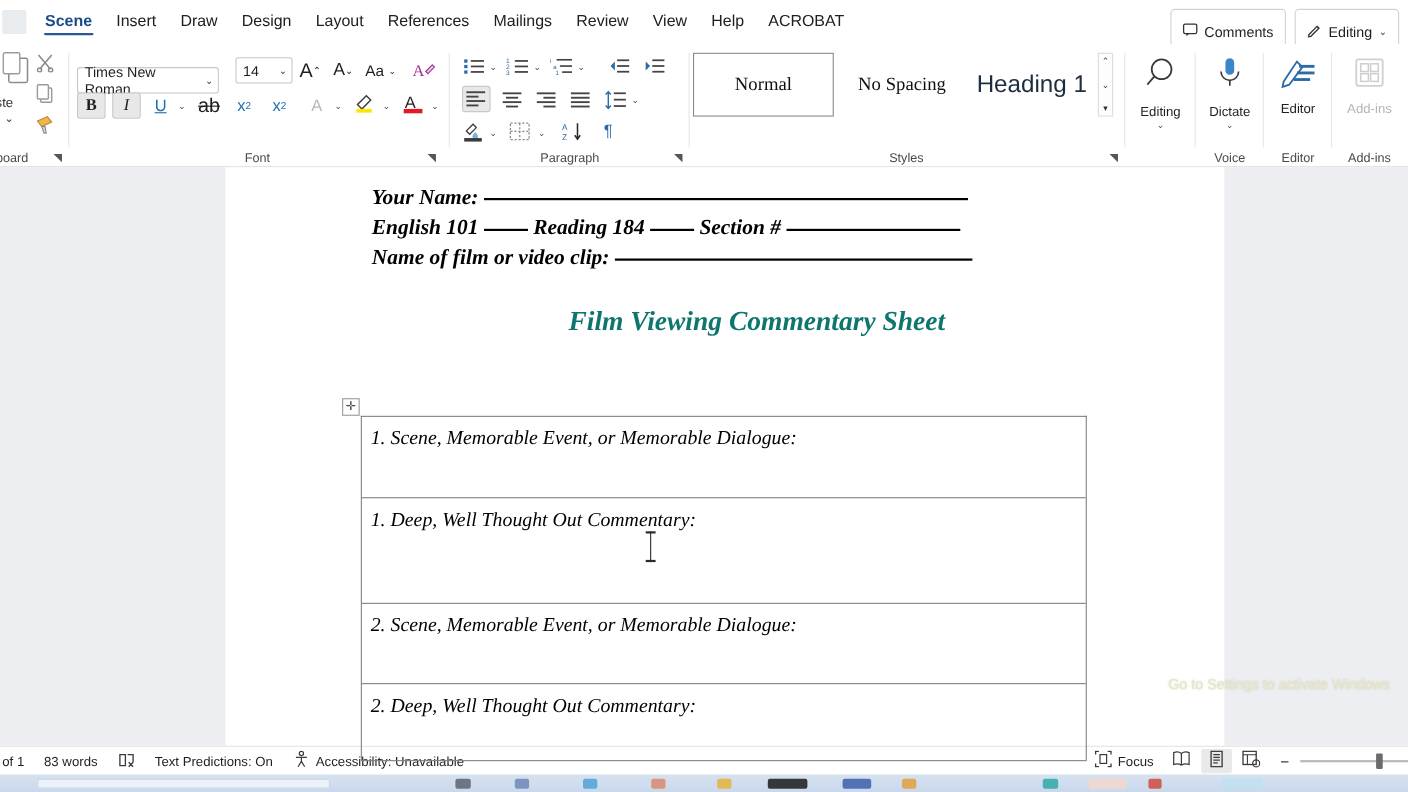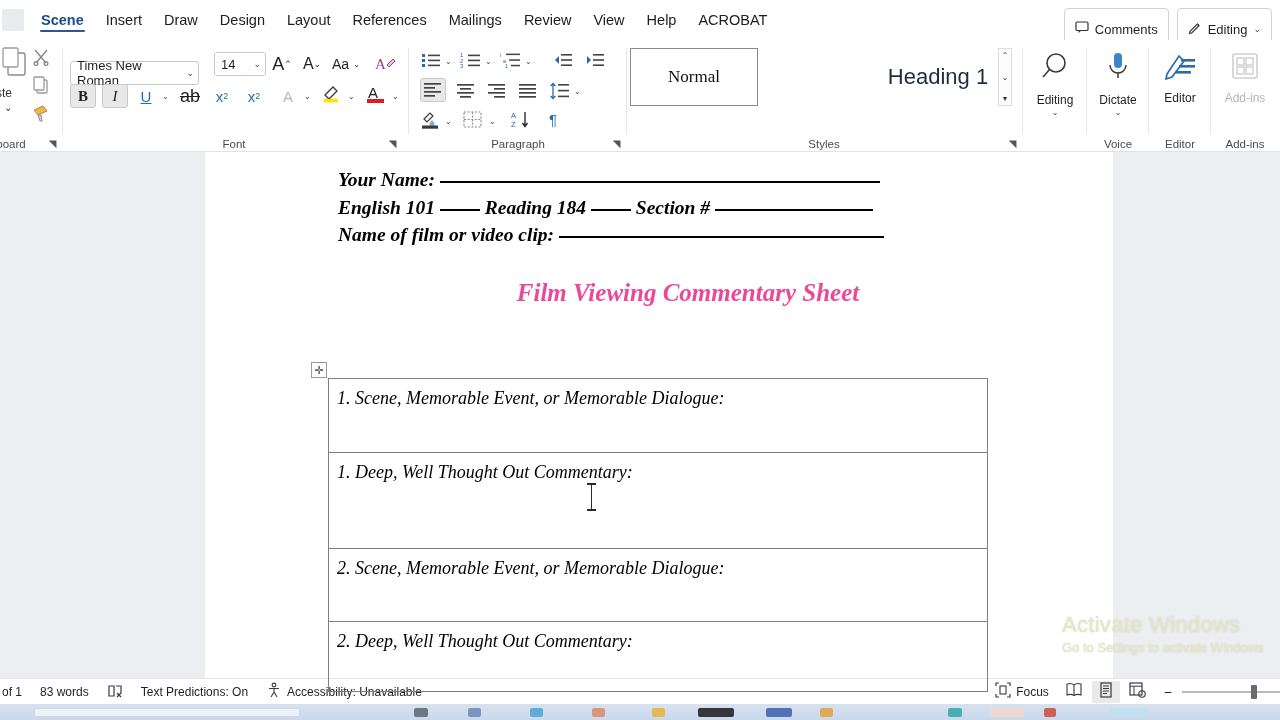--- a/index.html
+++ b/index.html
@@ -126,21 +126,21 @@
   .doc { position: absolute; left: 133px; top: 14px; width: 700px; }
   .hline {
     font-family: "Liberation Serif", serif;
     font-weight: bold; font-style: italic; font-size: 19.5px;
     color: #000; white-space: nowrap; line-height: 1.42;
   }
   .rule { display: inline-block; border-bottom: 2.2px solid #000; vertical-align: 3px; }
   .doctitle {
     font-family: "Liberation Serif", serif;
     font-weight: bold; font-style: italic; font-size: 25px;
-    color: #ec4899; text-align: center; margin-top: 30px;
+    color: #0f766e; text-align: center; margin-top: 30px;
   }
   .tbl-handle {
     position: absolute; left: 311px; top: 362px;
     width: 16px; height: 16px; border: 1px solid #999; background: #fff;
     font-size: 11px; line-height: 14px; text-align: center; color: #444;
     cursor: pointer; z-index: 4;
   }
   .tbl {
     position: absolute; left: 328px; top: 378px; width: 660px;
     border: 1.6px solid #808080; border-bottom: none;
@@ -452,20 +452,21 @@
           </svg>
       </div>
       <div class="picon" style="left:130px; top:70px; font-size:15px; color:#2b6ca8; text-align:center; line-height:20px;">¶</div>
       <div class="rgroup-label" style="left:0; width:212px;">Paragraph</div>
       <div class="dlg" style="right:2px;">◥</div>
     </div>
     <div class="rgroup-sep" style="left:626px;"></div>
 
     <div class="rgroup" style="left:628px; width:392px;">
       <div class="stylebox sel" style="left:2px; width:128px; font-family:'Liberation Serif',serif; font-size:17px;">Normal</div>
+      <div class="stylebox" style="left:132px; width:120px; font-family:'Liberation Serif',serif; font-size:17px;">No Spacing</div>
       <div class="stylebox" style="left:254px; width:112px; font-size:22px; color:#1f2c3d;">Heading 1</div>
       <div class="st-scroll" style="left:370px;">
         <div>⌃</div>
         <div>⌄</div>
         <div>▾</div>
       </div>
       <div class="rgroup-label" style="left:0; width:392px;">Styles</div>
       <div class="dlg" style="right:2px;">◥</div>
     </div>
     <div class="rgroup-sep" style="left:1022px;"></div>
@@ -577,21 +578,20 @@
         <span>2. Deep, Well Thought Out Commentary:</span>
       </div>
     </div>
 
     <div class="caret-ibeam" style="left:587px; top:331px;">
       <div class="caret-stem"></div>
     </div>
   </div>
 
   <div class="watermark">
-    <div class="w1">Activate Windows</div>
     <div class="w2">Go to Settings to activate Windows</div>
   </div>
 
   <div class="status">
     <div class="st-item" style="padding-left:2px;">of 1</div>
     <div class="st-item">83 words</div>
     <div class="st-item">
       <svg width="16" height="15" viewBox="0 0 16 15">
           <path d="M2 2 L7 2 L7 12 L2 12 Z M9 2 L14 2 L14 9" fill="none" stroke="#3a3a3a" stroke-width="1.2"></path>
           <path d="M10 9 L14 13 M14 9 L10 13" stroke="#3a3a3a" stroke-width="1.3"></path>

